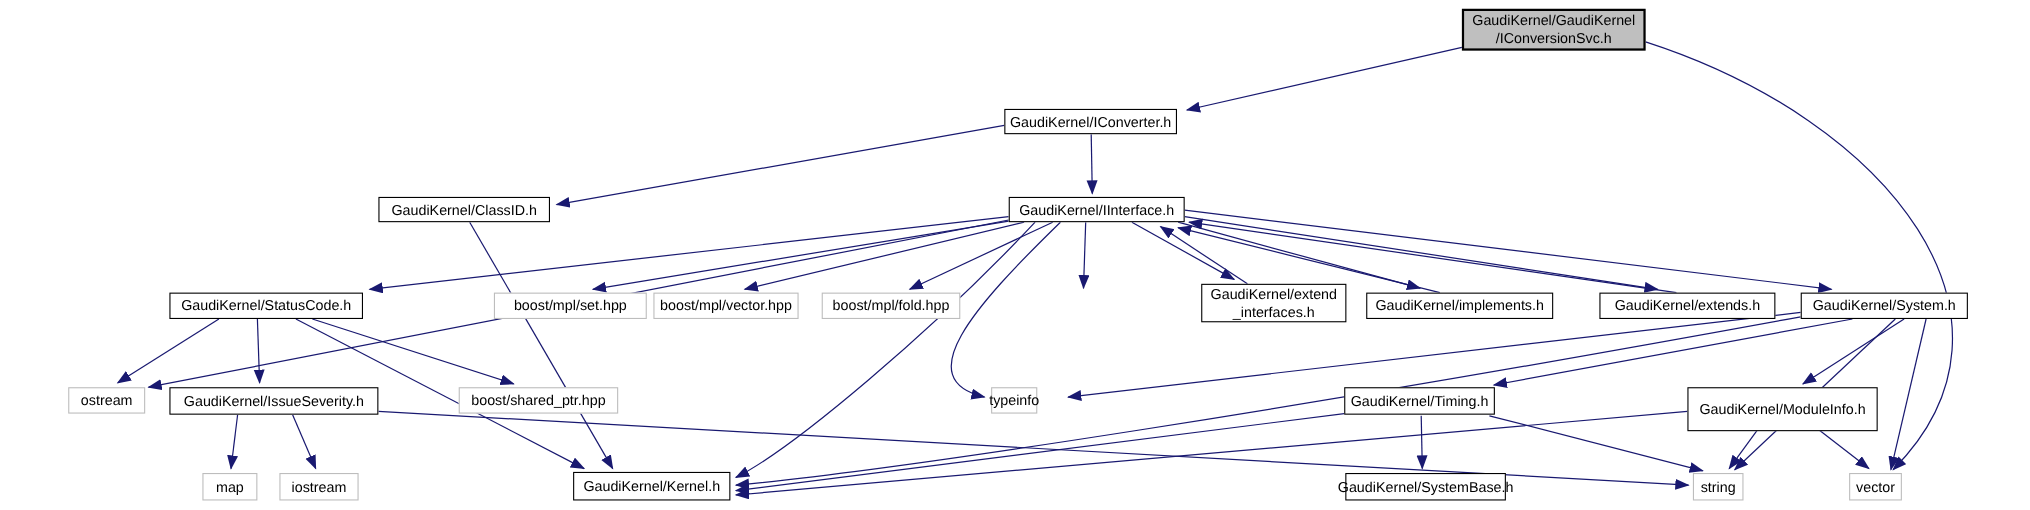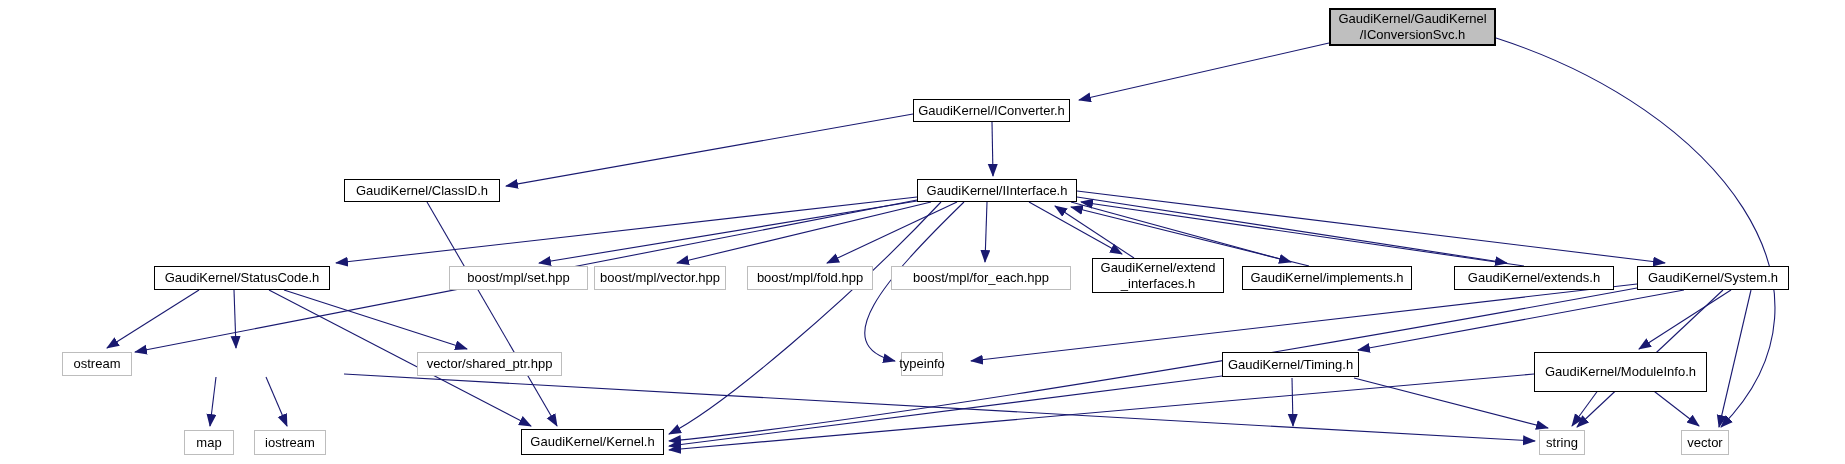--- a/index.html
+++ b/index.html
@@ -94,30 +94,31 @@
 
   <div class="node root" id="n-iconversionsvc"><span>GaudiKernel/GaudiKernel
 /IConversionSvc.h</span></div>
   <div class="node" id="n-iconverter"><span>GaudiKernel/IConverter.h</span></div>
   <div class="node" id="n-classid"><span>GaudiKernel/ClassID.h</span></div>
   <div class="node" id="n-iinterface"><span>GaudiKernel/IInterface.h</span></div>
   <div class="node" id="n-statuscode"><span>GaudiKernel/StatusCode.h</span></div>
   <div class="node sys" id="n-mplset"><span>boost/mpl/set.hpp</span></div>
   <div class="node sys" id="n-mplinsert"><span>boost/mpl/vector.hpp</span></div>
   <div class="node sys" id="n-mplfold"><span>boost/mpl/fold.hpp</span></div>
-  <div class="node sys" id="n-mplforeach"><span>boost/mpl/for_each.hpp</span></div>
   <div class="node" id="n-extendif"><span>GaudiKernel/extend
 _interfaces.h</span></div>
   <div class="node" id="n-implements"><span>GaudiKernel/implements.h</span></div>
   <div class="node" id="n-extends"><span>GaudiKernel/extends.h</span></div>
   <div class="node" id="n-system"><span>GaudiKernel/System.h</span></div>
   <div class="node sys" id="n-ostream"><span>ostream</span></div>
-  <div class="node sys" id="n-sharedptr"><span>vector/shared_ptr.hpp</span></div>
+  <div class="node" id="n-issueseverity"><span>GaudiKernel/IssueSeverity.h</span></div>
+  <div class="node sys" id="n-sharedptr"><span>boost/shared_ptr.hpp</span></div>
   <div class="node sys" id="n-typeinfo"><span>typeinfo</span></div>
   <div class="node" id="n-timing"><span>GaudiKernel/Timing.h</span></div>
   <div class="node" id="n-moduleinfo"><span>GaudiKernel/ModuleInfo.h</span></div>
   <div class="node sys" id="n-map"><span>map</span></div>
   <div class="node sys" id="n-iostream"><span>iostream</span></div>
   <div class="node" id="n-kernel"><span>GaudiKernel/Kernel.h</span></div>
+  <div class="node" id="n-systembase"><span>GaudiKernel/SystemBase.h</span></div>
   <div class="node sys" id="n-string"><span>string</span></div>
   <div class="node sys" id="n-vector"><span>vector</span></div>
 
 </div>
 
 </body></html>

